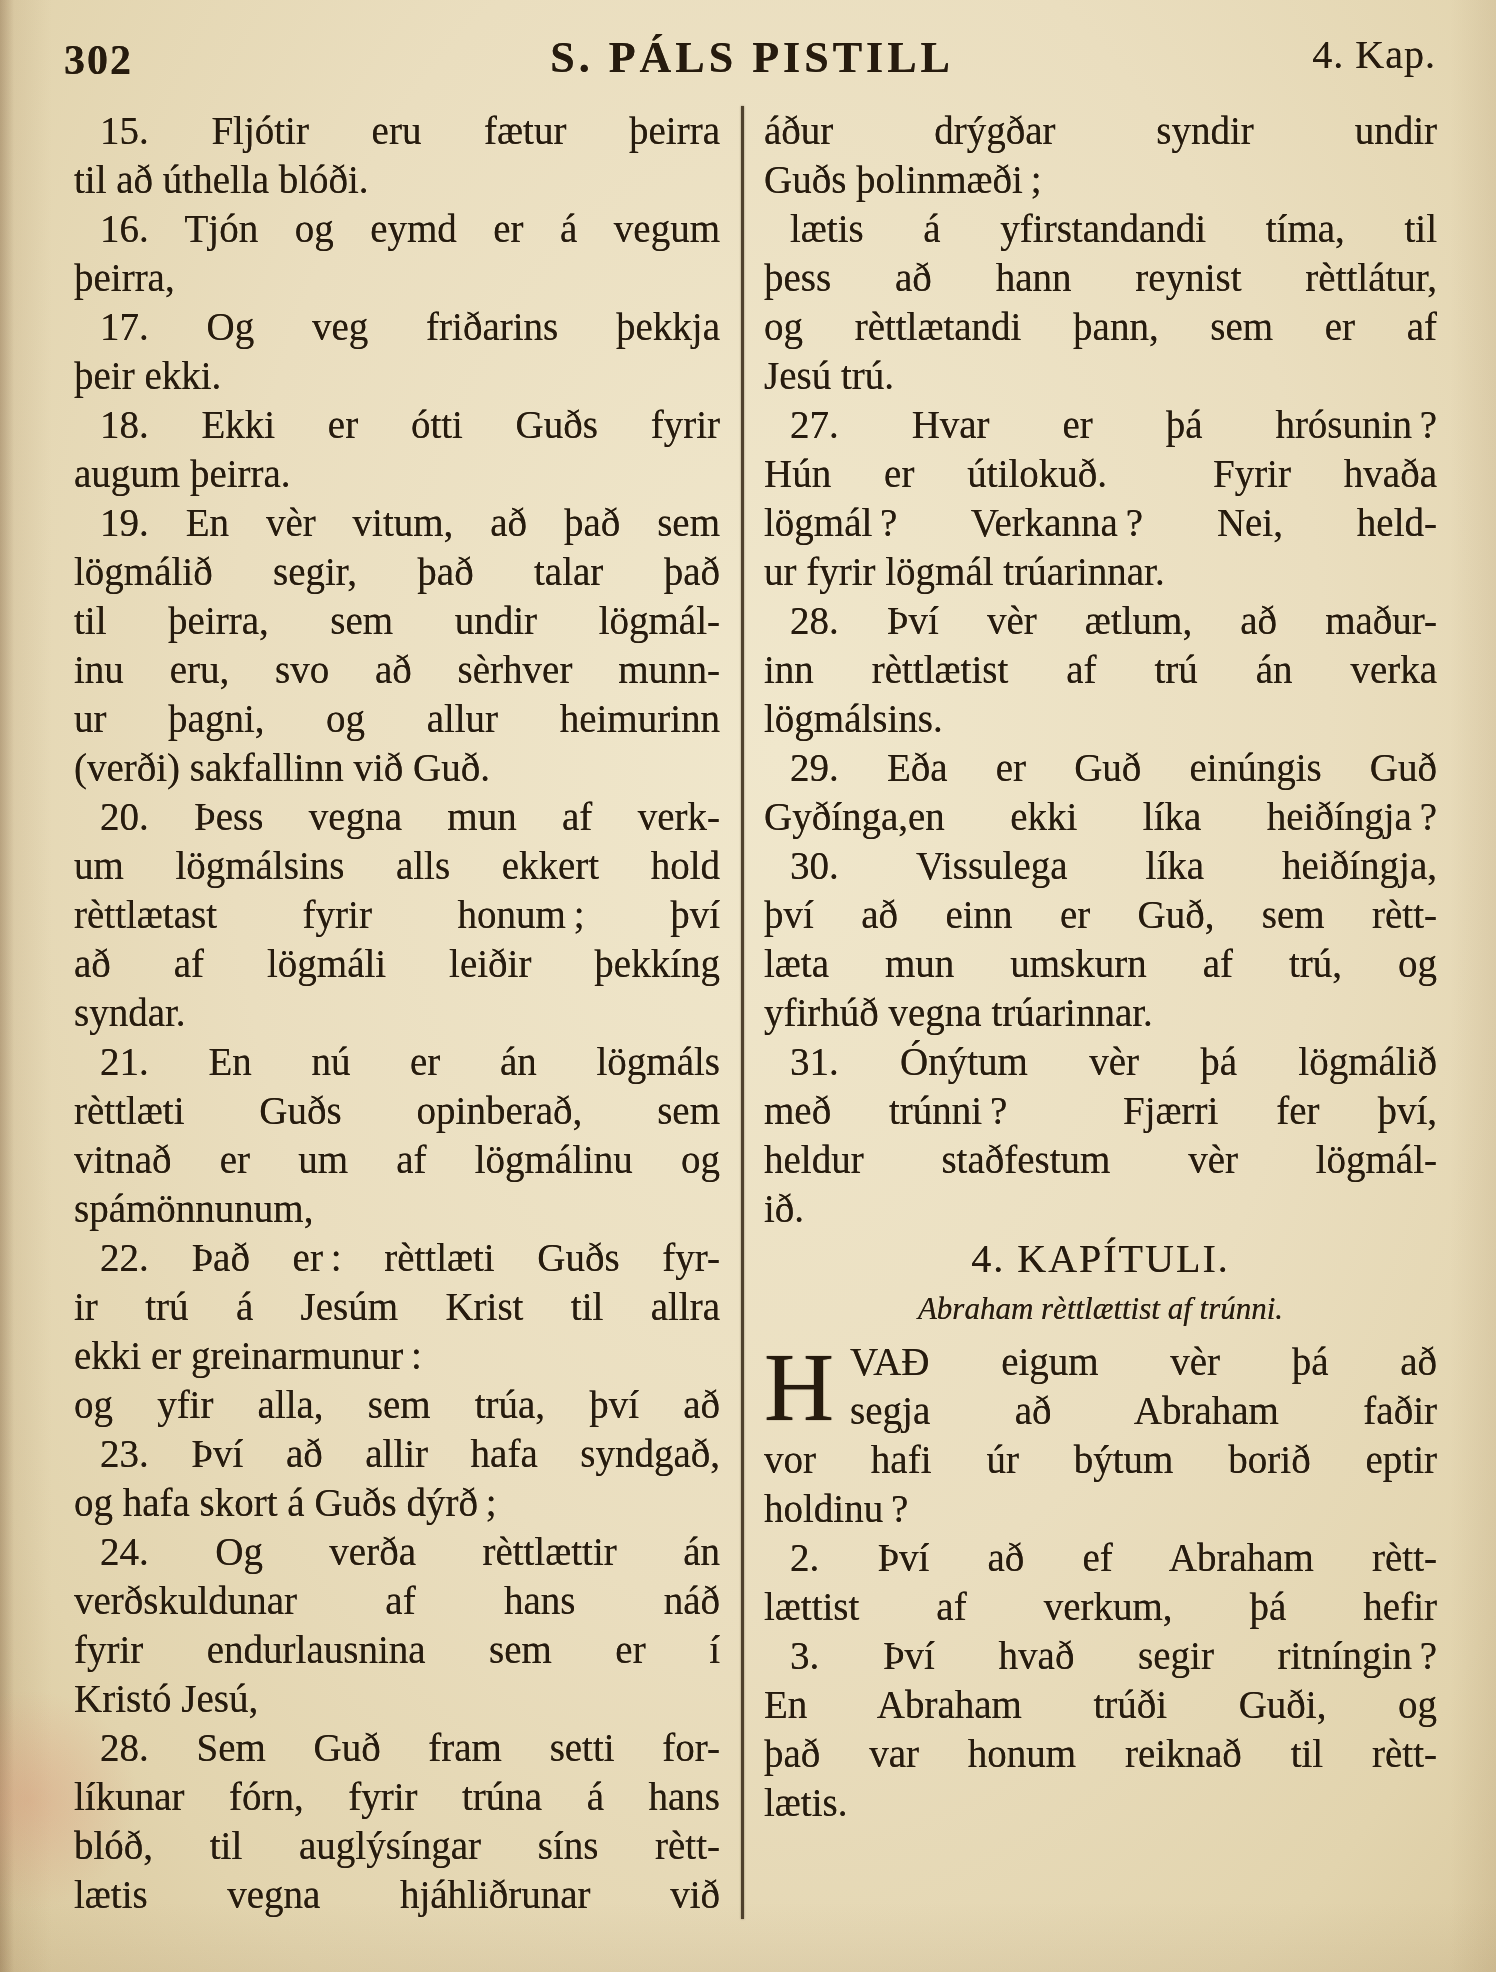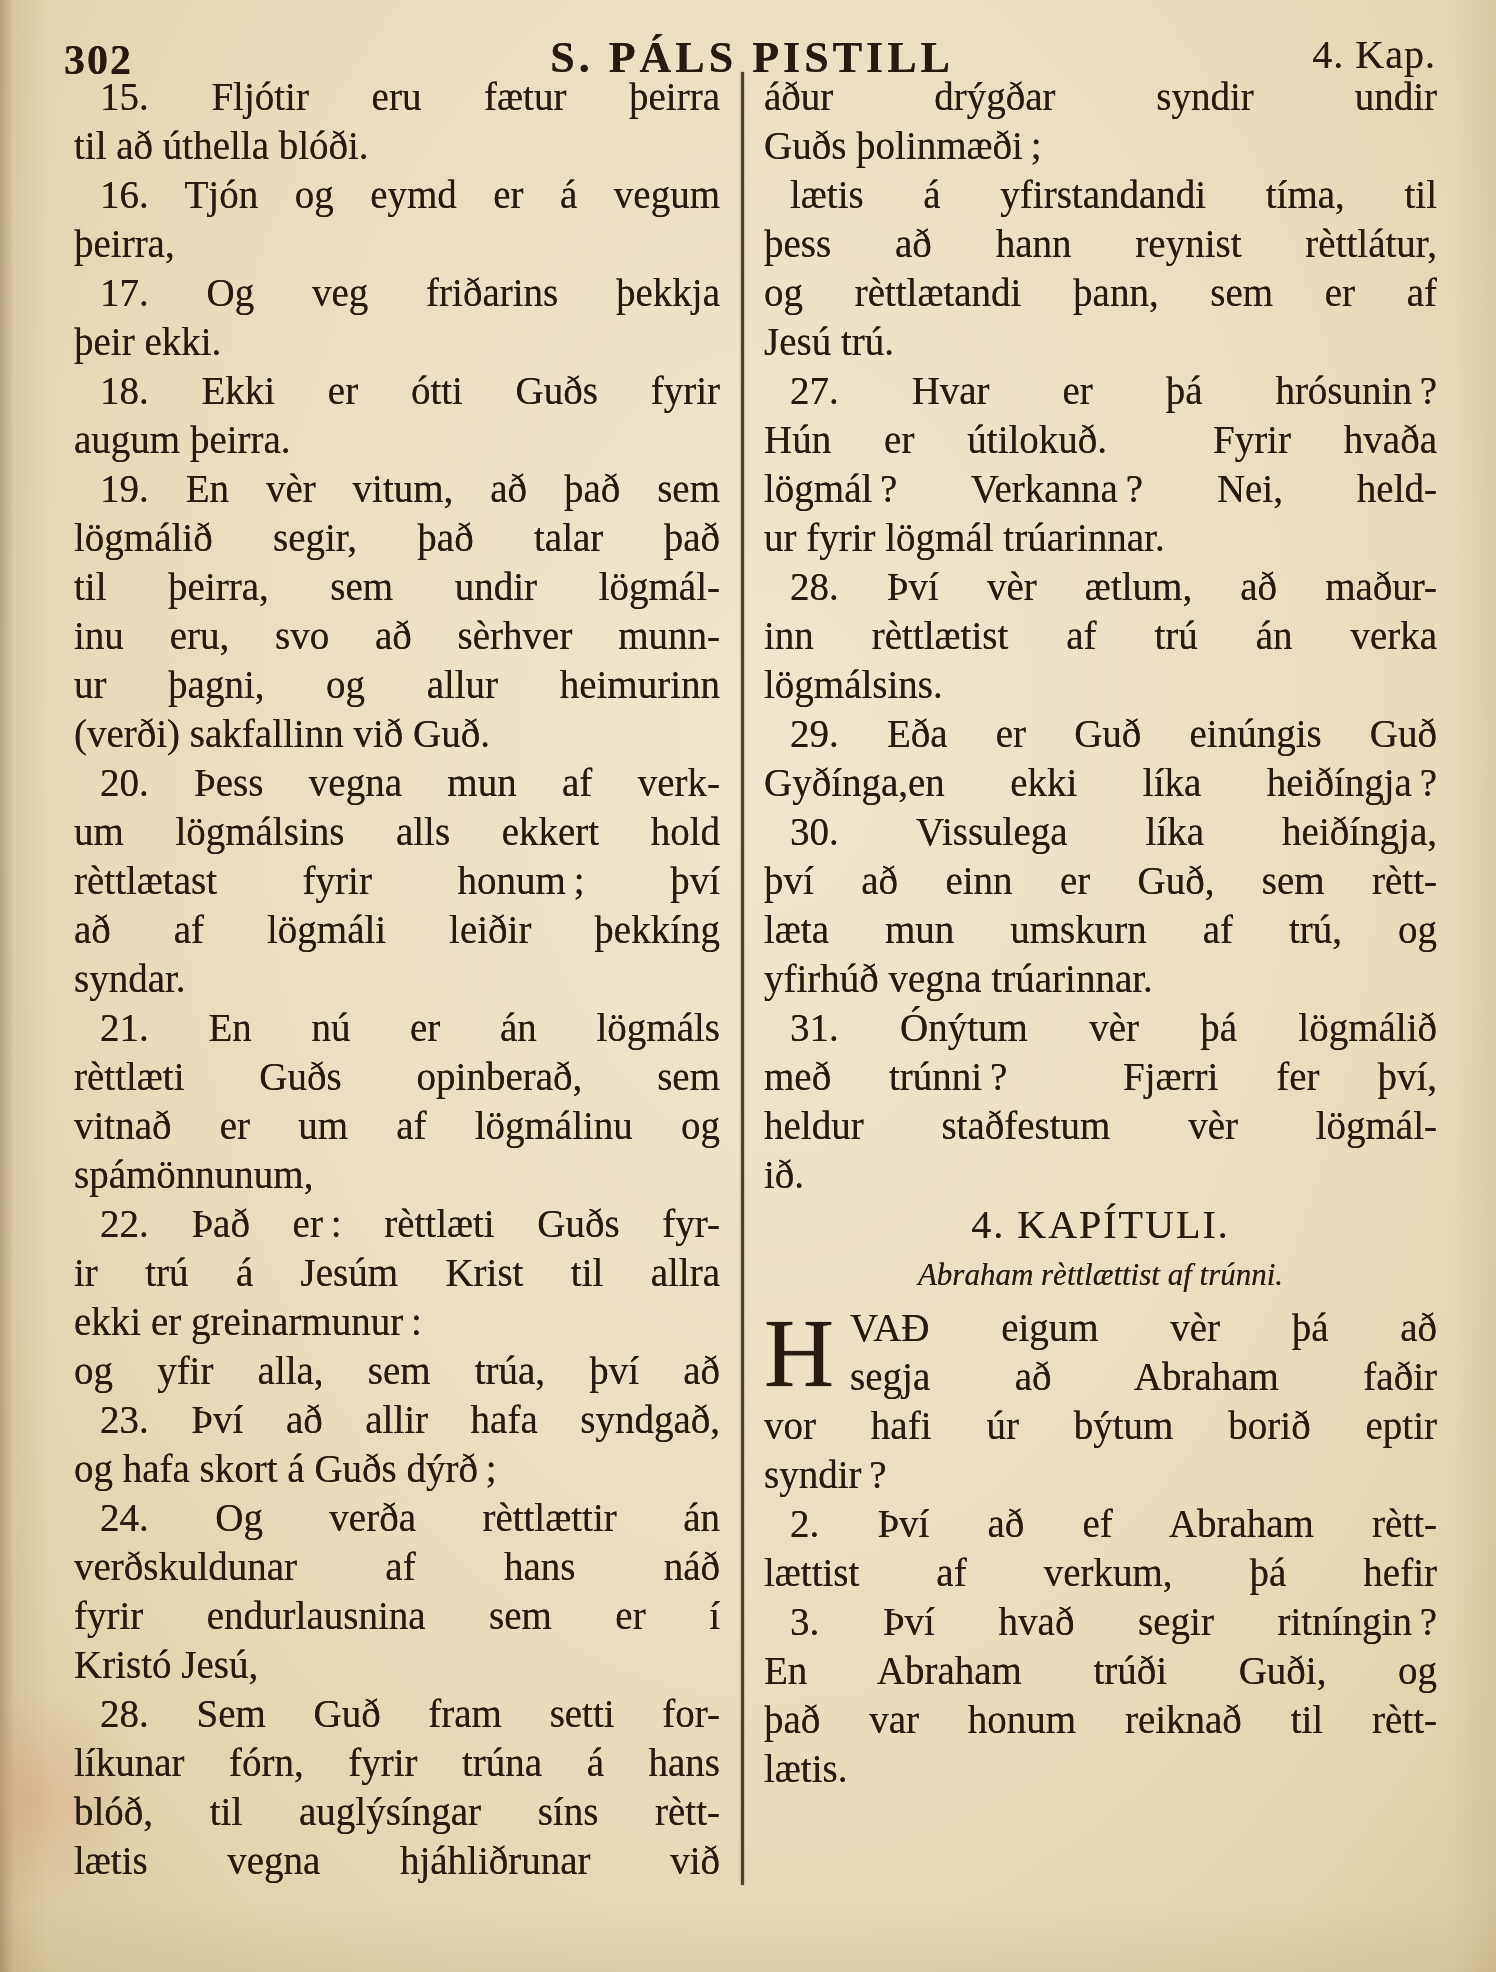--- a/index.html
+++ b/index.html
@@ -12,21 +12,21 @@
       linear-gradient(90deg, rgba(105,72,42,0.28), rgba(105,72,42,0) 14px),
       linear-gradient(90deg, rgba(140,104,62,0.16), rgba(140,104,62,0) 52px),
       linear-gradient(270deg, rgba(150,120,80,0.14), rgba(150,120,80,0) 46px),
       linear-gradient(0deg, rgba(150,120,80,0.10), rgba(150,120,80,0) 70px),
       radial-gradient(ellipse at 52% 38%, #f0e7cc 0%, #eadebf 50%, #e2d4ae 82%, #d9c89e 100%);
   }
   .page{position:relative;width:100%;height:100%;}
   .txt{ text-shadow:0 0 0.6px rgba(38,27,14,0.85); }
 
   
-  .header{position:relative;height:62px;}
+  .header{position:relative;height:62px;padding-top:34px;}
   .page-number{position:absolute;left:64px;top:36px;font-size:42px;font-weight:700;letter-spacing:2px;}
   .header-title{position:absolute;left:50%;top:32px;transform:translateX(-49%);
     font-size:44px;font-weight:700;letter-spacing:4px;white-space:nowrap;}
   .header-kap{position:absolute;right:60px;top:31px;font-size:40px;letter-spacing:1px;}
 
   
   .columns{display:flex;align-items:stretch;padding:10px 58px 0 74px;}
   .col{flex:0 0 auto;}
   .col-left{width:646px;}
   .col-right{width:673px;}
@@ -157,21 +157,21 @@
           <div class="line jl">heldur staðfestum vèr lögmál-</div>
           <div class="line">ið.</div>
         </div>
         <div class="chapter-heading">4. KAPÍTULI.</div>
         <div class="chapter-subtitle">Abraham rèttlættist af trúnni.</div>
         <div class="blk">
           <span class="dropcap">H</span>
           <div class="line jl">VAÐ eigum vèr þá að</div>
           <div class="line jl">segja að Abraham faðir</div>
           <div class="line jl">vor hafi úr býtum borið eptir</div>
-          <div class="line">syndir ?</div>
+          <div class="line">holdinu ?</div>
         </div>
         <div class="blk vi">
           <div class="line jl">2. Því að ef Abraham rètt-</div>
           <div class="line jl">lættist af verkum, þá hefir</div>
         </div>
         <div class="blk vi">
           <div class="line jl">3. Því hvað segir ritníngin ?</div>
           <div class="line jl">En Abraham trúði Guði, og</div>
           <div class="line jl">það var honum reiknað til rètt-</div>
           <div class="line">lætis.</div>

